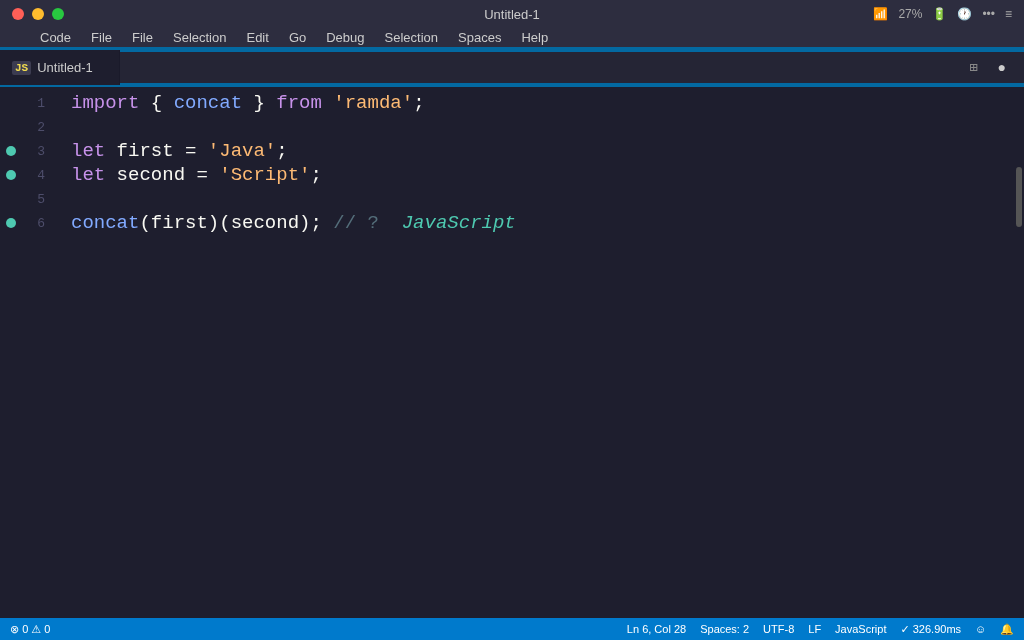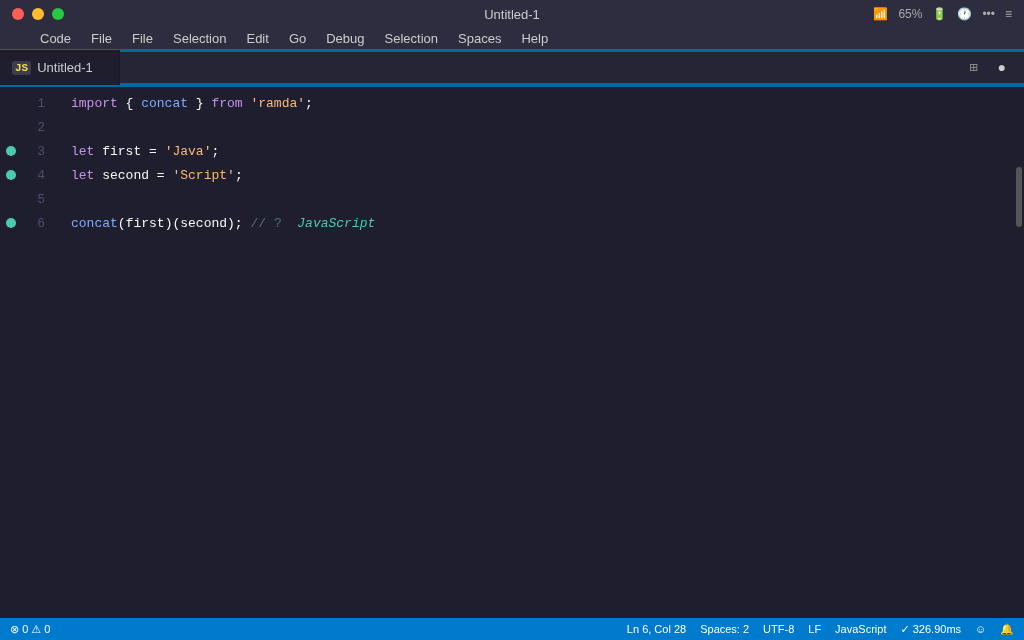--- a/index.html
+++ b/index.html
@@ -53,21 +53,21 @@
 
     
     .menubar {
       height: 24px;
       background: #2d2d3f;
       display: flex;
       align-items: center;
       padding: 0 8px;
       gap: 4px;
       flex-shrink: 0;
-      border-bottom: 3px solid #0369a1;
+      border-bottom: 5px solid #0369a1;
     }
     .menu-apple {
       width: 16px;
       height: 16px;
       margin-right: 4px;
       display: flex;
       align-items: center;
       justify-content: center;
     }
     .menubar-item {
@@ -174,21 +174,21 @@
     }
     .code-area {
       flex: 1;
       padding: 4px 0 4px 16px;
       overflow: auto;
     }
     .code-line {
       height: 24px;
       display: flex;
       align-items: center;
-      font-size: 13px;
+      font-size: 19px;
       white-space: pre;
     }
     .scrollbar-area {
       width: 10px;
       background: #1e1e2e;
       position: relative;
       flex-shrink: 0;
     }
     .scrollbar-thumb {
       width: 6px;
@@ -250,21 +250,21 @@
 
 <div class="titlebar">
   <div class="traffic-lights">
     <div class="tl-close"></div>
     <div class="tl-min"></div>
     <div class="tl-max"></div>
   </div>
   <div class="titlebar-title">Untitled-1</div>
   <div class="titlebar-right">
     <span>📶</span>
-    <span>65%</span>
+    <span>27%</span>
     <span>🔋</span>
     <span>🕐</span>
     <span>•••</span>
     <span>≡</span>
   </div>
 </div>
 
 <div class="menubar">
   <div class="menu-apple">
     <span style="font-size:13px;"></span>

